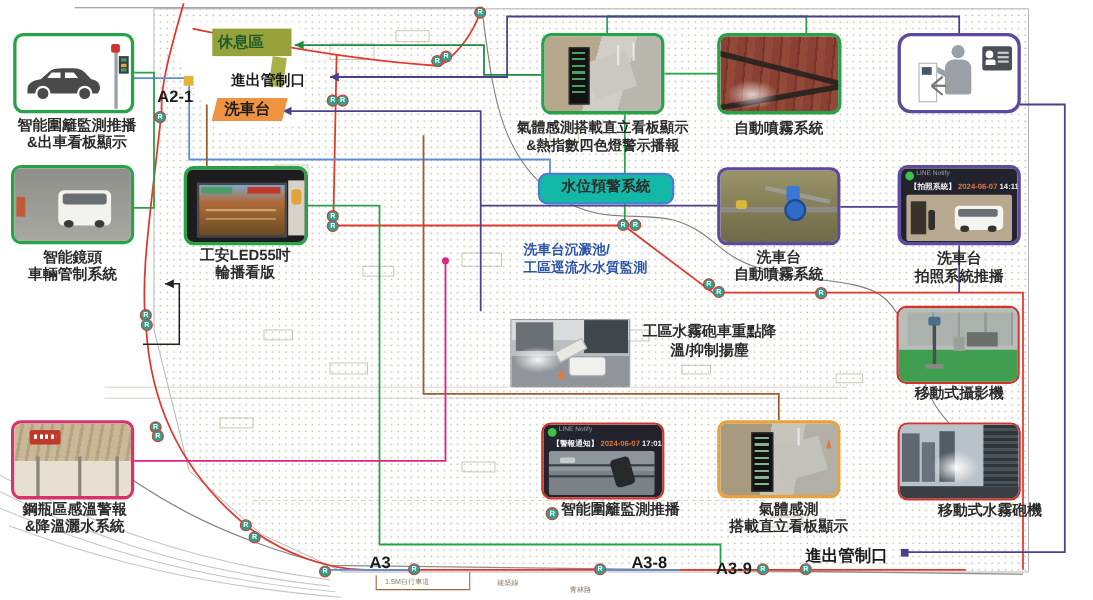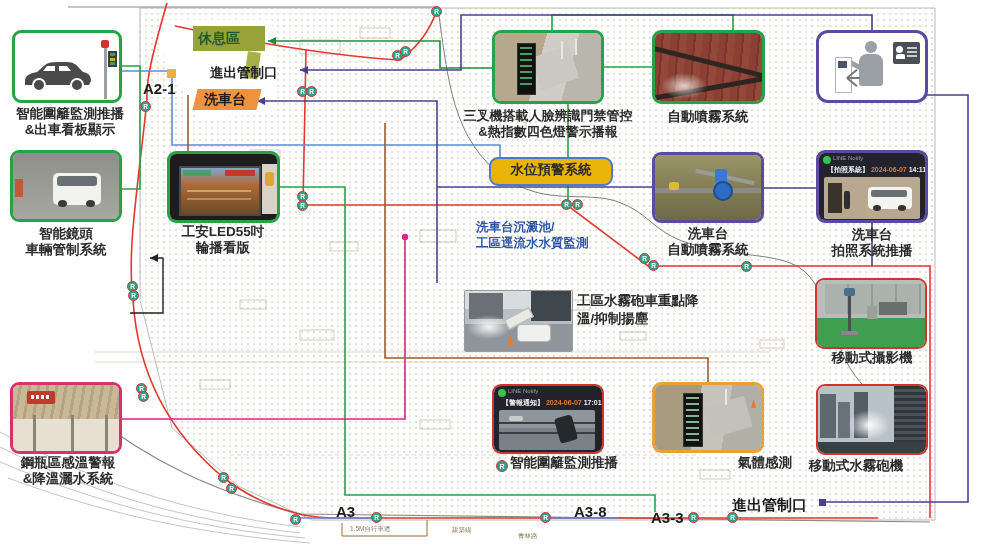--- a/index.html
+++ b/index.html
@@ -131,21 +131,21 @@
   <div class="a" style="left:195px;top:89px;width:64px;height:21px;background:#ef9340;transform:skewX(-14deg);z-index:2;">
     <div class="mapbig" style="left:9px;top:2px;font-size:14px;transform:skewX(14deg);">洗車台</div>
   </div>
   <div class="mapbig" style="left:143px;top:80px;font-size:15px;">A2-1</div>
   <div class="a" style="left:476px;top:219px;z-index:3;font-weight:bold;color:#2b55a8;font-size:12.5px;line-height:1.3;">
     <div>洗車台沉澱池/</div>
     <div>工區逕流水水質監測</div>
   </div>
   <div class="mapbig" style="left:336px;top:503px;font-size:15px;">A3</div>
   <div class="mapbig" style="left:574px;top:503px;font-size:15px;">A3-8</div>
-  <div class="mapbig" style="left:651px;top:509px;font-size:15px;">A3-3</div>
+  <div class="mapbig" style="left:651px;top:509px;font-size:15px;">A3-9</div>
   <div class="mapbig" style="left:732px;top:496px;font-size:15px;">進出管制口</div>
   <div class="tiny" style="left:350px;top:525px;">1.5M自行車道</div>
   <div class="tiny" style="left:452px;top:526px;">建築線</div>
   <div class="tiny" style="left:518px;top:532px;">青林路</div>
 
   <div class="rmark" style="left:392px;top:50px;">R</div>
   <div class="rmark" style="left:400px;top:46px;">R</div>
   <div class="rmark" style="left:431px;top:6px;">R</div>
   <div class="rmark" style="left:297px;top:86px;">R</div>
   <div class="rmark" style="left:306px;top:86px;">R</div>
@@ -239,21 +239,21 @@
   <div class="p bg" style="left:492px;top:30px;width:112px;height:74px;">
     <div class="a" style="inset:0;background:linear-gradient(105deg,#b5a88c 0 42%,#cfcdc6 42% 68%,#b9b6ad 68%);"></div>
     <div class="a" style="left:40px;top:18px;width:40px;height:34px;background:#c9c9c2;transform:rotate(-18deg);"></div>
     <div class="a" style="left:22px;top:10px;width:17px;height:50px;background:#121212;border:1px solid #333;">
       <div class="a" style="left:2px;top:3px;width:12px;height:40px;background:repeating-linear-gradient(180deg,#58c27a 0 2px,transparent 2px 6px);opacity:.8;"></div>
     </div>
     <div class="a" style="left:66px;top:8px;width:2px;height:18px;background:#e8e8e8;"></div>
     <div class="a" style="left:80px;top:6px;width:2px;height:16px;background:#e8e8e8;"></div>
   </div>
   <div class="lbl" style="left:450px;top:108px;width:196px;font-size:13px;">
-    <div>三叉機搭載人臉辨識門禁管控</div>
+    <div>氣體感測搭載直立看板顯示</div>
     <div>&amp;熱指數四色燈警示播報</div>
   </div>
 
   <div class="p bg" style="left:652px;top:30px;width:113px;height:74px;">
     <div class="a" style="inset:0;background:repeating-linear-gradient(95deg,#8a4032 0 7px,#7a352a 7px 9px,#93493a 9px 16px);"></div>
     <div class="a" style="left:-6px;top:28px;width:130px;height:5px;background:#2e2420;transform:rotate(14deg);"></div>
     <div class="a" style="left:-6px;top:52px;width:130px;height:5px;background:#2e2420;transform:rotate(-10deg);"></div>
     <div class="a" style="left:6px;top:40px;width:46px;height:26px;background:radial-gradient(closest-side,rgba(255,255,255,.75),rgba(255,255,255,0));"></div>
   </div>
   <div class="lbl" style="left:656px;top:109px;width:104px;">自動噴霧系統</div>
@@ -270,21 +270,21 @@
     <div class="a" style="left:28px;top:44px;width:13px;height:2px;background:#777;transform:rotate(-40deg);transform-origin:left;"></div>
     <div class="a" style="left:74px;top:9px;width:27px;height:22px;background:#4a4f56;border-radius:2px;">
       <div class="a" style="left:3px;top:4px;width:7px;height:7px;background:#fff;border-radius:50%;"></div>
       <div class="a" style="left:3px;top:12px;width:9px;height:5px;background:#fff;border-radius:2px 2px 0 0;"></div>
       <div class="a" style="left:14px;top:5px;width:10px;height:1.5px;background:#ccc;"></div>
       <div class="a" style="left:14px;top:9px;width:10px;height:1.5px;background:#ccc;"></div>
       <div class="a" style="left:14px;top:13px;width:10px;height:1.5px;background:#ccc;"></div>
     </div>
   </div>
 
-  <div class="a" style="left:489px;top:157px;width:120px;height:25px;border:2px solid #4a7bd0;border-radius:9px;background:#eab308;z-index:3;">
+  <div class="a" style="left:489px;top:157px;width:120px;height:25px;border:2px solid #4a7bd0;border-radius:9px;background:#14b8a6;z-index:3;">
     <div class="lbl" style="left:0;top:3px;width:120px;position:absolute;">水位預警系統</div>
   </div>
 
   <div class="p bp" style="left:652px;top:152px;width:112px;height:71px;">
     <div class="a" style="inset:0;background:linear-gradient(180deg,#9a9468,#7f7a52 60%,#6e6a48);"></div>
     <div class="a" style="left:0;top:33px;width:112px;height:5px;background:#8b8b88;"></div>
     <div class="a" style="left:40px;top:20px;width:60px;height:4px;background:#9a9a96;transform:rotate(12deg);"></div>
     <div class="a" style="left:60px;top:14px;width:12px;height:14px;background:#3a78d4;border-radius:2px;"></div>
     <div class="a" style="left:58px;top:26px;width:16px;height:16px;background:#2e6bc4;border-radius:50%;border:2px solid #1d4a92;"></div>
     <div class="a" style="left:14px;top:27px;width:10px;height:8px;background:#d8b93a;border-radius:2px;"></div>
@@ -320,21 +320,21 @@
 
   <div class="p bthin" style="left:464px;top:290px;width:109px;height:62px;">
     <div class="a" style="inset:0;background:linear-gradient(180deg,#d8dcdf 0 30%,#b9bec2 30% 55%,#8f959a 55%);"></div>
     <div class="a" style="left:4px;top:2px;width:34px;height:26px;background:#6a7076;"></div>
     <div class="a" style="left:66px;top:0px;width:40px;height:30px;background:#3f464c;"></div>
     <div class="a" style="left:2px;top:24px;width:44px;height:24px;background:radial-gradient(closest-side,rgba(255,255,255,.9),rgba(255,255,255,0));"></div>
     <div class="a" style="left:52px;top:33px;width:32px;height:16px;background:#f0f0ee;border-radius:4px;border:1px solid #b5b5b0;"></div>
     <div class="a" style="left:40px;top:22px;width:26px;height:9px;background:#e8e8e4;border:1px solid #b5b5b0;transform:rotate(-28deg);"></div>
     <div class="a" style="left:42px;top:44px;width:7px;height:10px;background:#e07b3a;clip-path:polygon(50% 0,100% 100%,0 100%);"></div>
   </div>
-  <div class="a lbl" style="left:577px;top:292px;width:136px;text-align:left;line-height:1.35;">
+  <div class="a lbl" style="left:577px;top:292px;width:136px;text-align:center;line-height:1.35;">
     <div>工區水霧砲車重點降</div>
     <div>溫/抑制揚塵</div>
   </div>
 
   <div class="p br" style="left:815px;top:278px;width:112px;height:71px;">
     <div class="a" style="inset:0;background:#b7bdb9;"></div>
     <div class="a" style="left:0;top:38px;width:112px;height:33px;background:#3f9e4f;"></div>
     <div class="a" style="left:8px;top:4px;width:96px;height:30px;background:repeating-linear-gradient(90deg,#a8aeaa 0 22px,#8b9490 22px 24px);opacity:.8;"></div>
     <div class="a" style="left:62px;top:22px;width:28px;height:13px;background:#6b6f6b;"></div>
     <div class="a" style="left:50px;top:26px;width:10px;height:13px;background:#9aa09a;"></div>
@@ -346,21 +346,21 @@
 
   <div class="p br" style="left:816px;top:384px;width:112px;height:71px;">
     <div class="a" style="inset:0;background:#b9c2c8;"></div>
     <div class="a" style="left:2px;top:8px;width:16px;height:44px;background:#5f6870;"></div>
     <div class="a" style="left:20px;top:16px;width:12px;height:36px;background:#6a737b;"></div>
     <div class="a" style="left:36px;top:6px;width:14px;height:46px;background:#545d65;"></div>
     <div class="a" style="left:76px;top:0px;width:32px;height:56px;background:repeating-linear-gradient(180deg,#2f363c 0 3px,#4a525a 3px 6px);"></div>
     <div class="a" style="left:30px;top:24px;width:42px;height:30px;background:radial-gradient(closest-side,rgba(255,255,255,.95),rgba(255,255,255,0));"></div>
     <div class="a" style="left:0;top:56px;width:112px;height:15px;background:#3a3f44;"></div>
   </div>
-  <div class="lbl" style="left:800px;top:458px;width:112px;">移動式水霧砲機</div>
+  <div class="lbl" style="left:844px;top:458px;width:112px;font-family:Liberation Mono, monospace;">移動式水霧砲機</div>
 
   <div class="p br" style="left:492px;top:384px;width:112px;height:70px;">
     <div class="a" style="inset:0;background:#23232e;"></div>
     <div class="a" style="left:4px;top:3px;width:8px;height:8px;background:#3ac24a;border-radius:50%;"></div>
     <div class="linehdr">LINE Notify</div>
     <div class="linettl">
       <span>【警報通知】</span>
       <span class="linedate">2024-06-07</span>
       <span>17:01</span>
     </div>
@@ -377,17 +377,18 @@
 
   <div class="p bo" style="left:652px;top:382px;width:112px;height:71px;">
     <div class="a" style="inset:0;background:linear-gradient(100deg,#a89a7e 0 40%,#c5c3ba 40% 66%,#b2afa6 66%);"></div>
     <div class="a" style="left:52px;top:16px;width:42px;height:32px;background:#c2c2ba;transform:rotate(-16deg);"></div>
     <div class="a" style="left:28px;top:8px;width:18px;height:52px;background:#121212;border:1px solid #333;">
       <div class="a" style="left:2px;top:3px;width:13px;height:44px;background:repeating-linear-gradient(180deg,#9ad0a8 0 2px,transparent 2px 6px);opacity:.85;"></div>
     </div>
     <div class="a" style="left:70px;top:4px;width:2px;height:16px;background:#e8e8e8;"></div>
     <div class="a" style="left:96px;top:14px;width:5px;height:9px;background:#e07b3a;clip-path:polygon(50% 0,100% 100%,0 100%);"></div>
   </div>
-  <div class="lbl" style="left:642px;top:455px;width:150px;text-align:right;">
+  <div class="lbl" style="left:642px;top:455px;width:150px;">
     <div>氣體感測</div>
+    <div>搭載直立看板顯示</div>
   </div>
 
 </div>
 
 </body></html>

